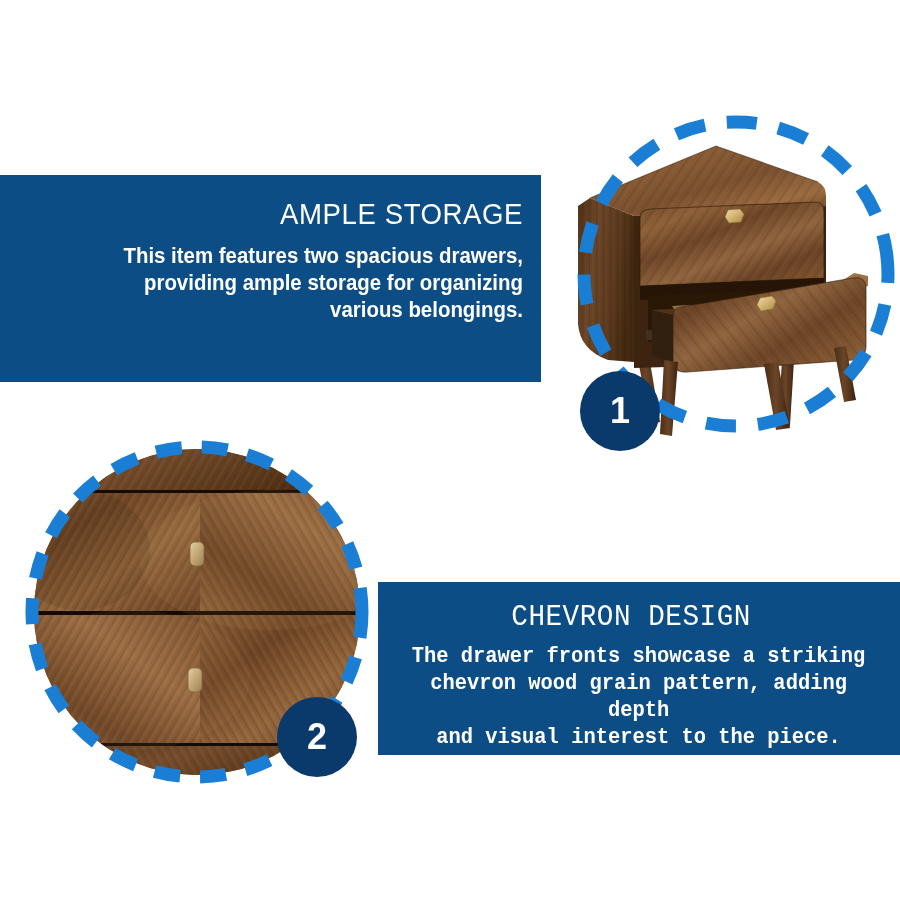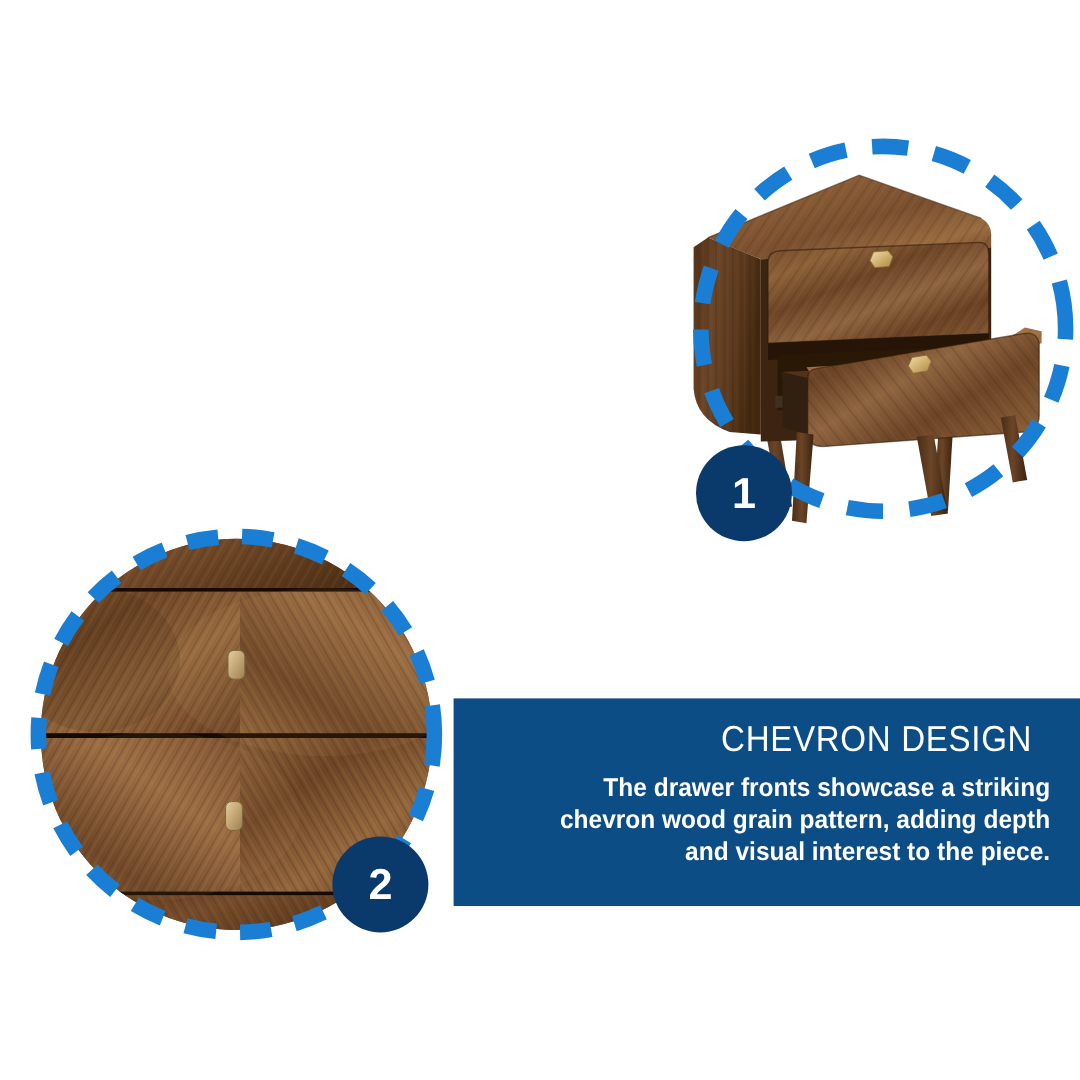--- a/index.html
+++ b/index.html
@@ -23,21 +23,21 @@
     color:#ffffff;font-weight:700;font-size:21.5px;line-height:27px;
     transform:scaleX(.95);
   }
 
   #panel-top{left:0;top:175px;width:541px;height:207px;
     padding:22px 18px 18px 0;text-align:right;}
   #panel-top .ttl{transform-origin:right center;margin-bottom:12px;}
   #panel-top .body{transform-origin:right center;}
 
   #panel-bottom{left:378px;top:582px;width:522px;height:173px;
-    padding:18px 0 16px 24px;text-align:right;}
+    padding:18px 0 16px 24px;text-align:center;font-family:Liberation Mono, monospace;}
   #panel-bottom .ttl{transform-origin:left center;margin-bottom:9px;}
   #panel-bottom .body{transform-origin:left center;}
 
   
   .ring{position:absolute;border-radius:50%;}
   .ring svg{display:block;overflow:visible;}
 
   .badge{
     position:absolute;border-radius:50%;
     background:#0a3a6b;color:#ffffff;
@@ -246,20 +246,26 @@
         <rect x="170" y="112" width="14" height="24" rx="5" fill="url(#cknob)" stroke="#7d6540" stroke-width="0.8"></rect>
       </g>
       <g>
         <rect x="168" y="238" width="14" height="24" rx="5" fill="url(#cknob)" stroke="#7d6540" stroke-width="0.8"></rect>
       </g>
 
       <circle cx="177" cy="182" r="165" fill="none" stroke="#1a7fd4" stroke-width="13" stroke-dasharray="26 20"></circle>
     </svg>
   </div>
 
+  <div class="panel" id="panel-top">
+    <div class="ttl">AMPLE STORAGE</div>
+    <div class="body">This item features two spacious drawers,</div>
+    <div class="body">providing ample storage for organizing</div>
+    <div class="body">various belongings.</div>
+  </div>
 
   <div class="panel" id="panel-bottom">
     <div class="ttl">CHEVRON DESIGN</div>
     <div class="body">The drawer fronts showcase a striking</div>
     <div class="body">chevron wood grain pattern, adding depth</div>
     <div class="body">and visual interest to the piece.</div>
   </div>
 
   <div class="badge" id="badge-1">
     <span>1</span>

